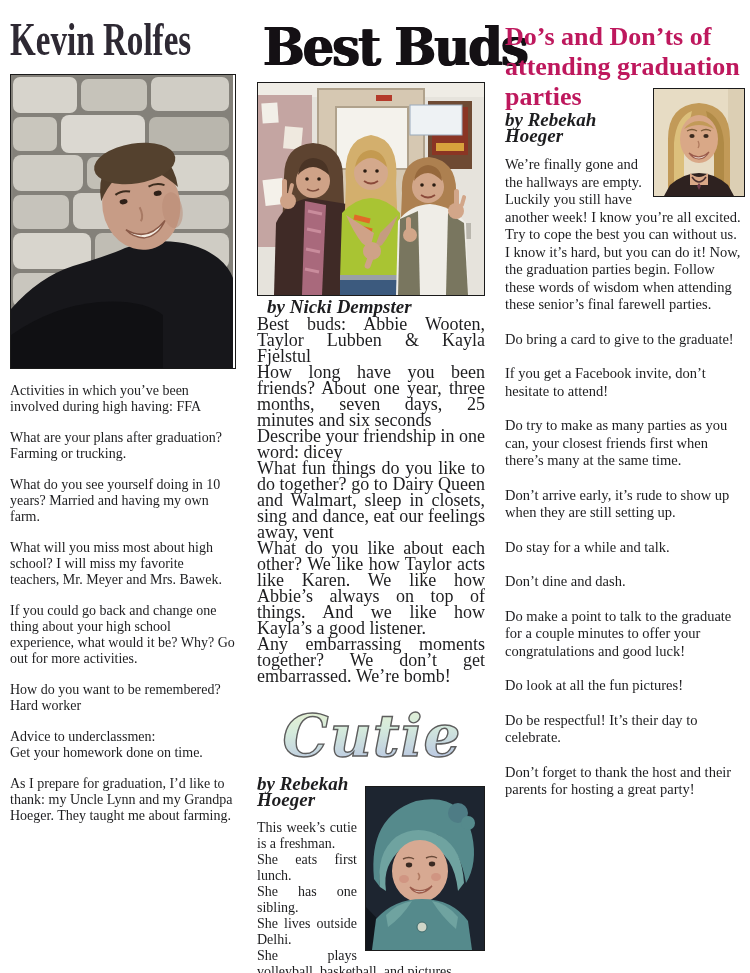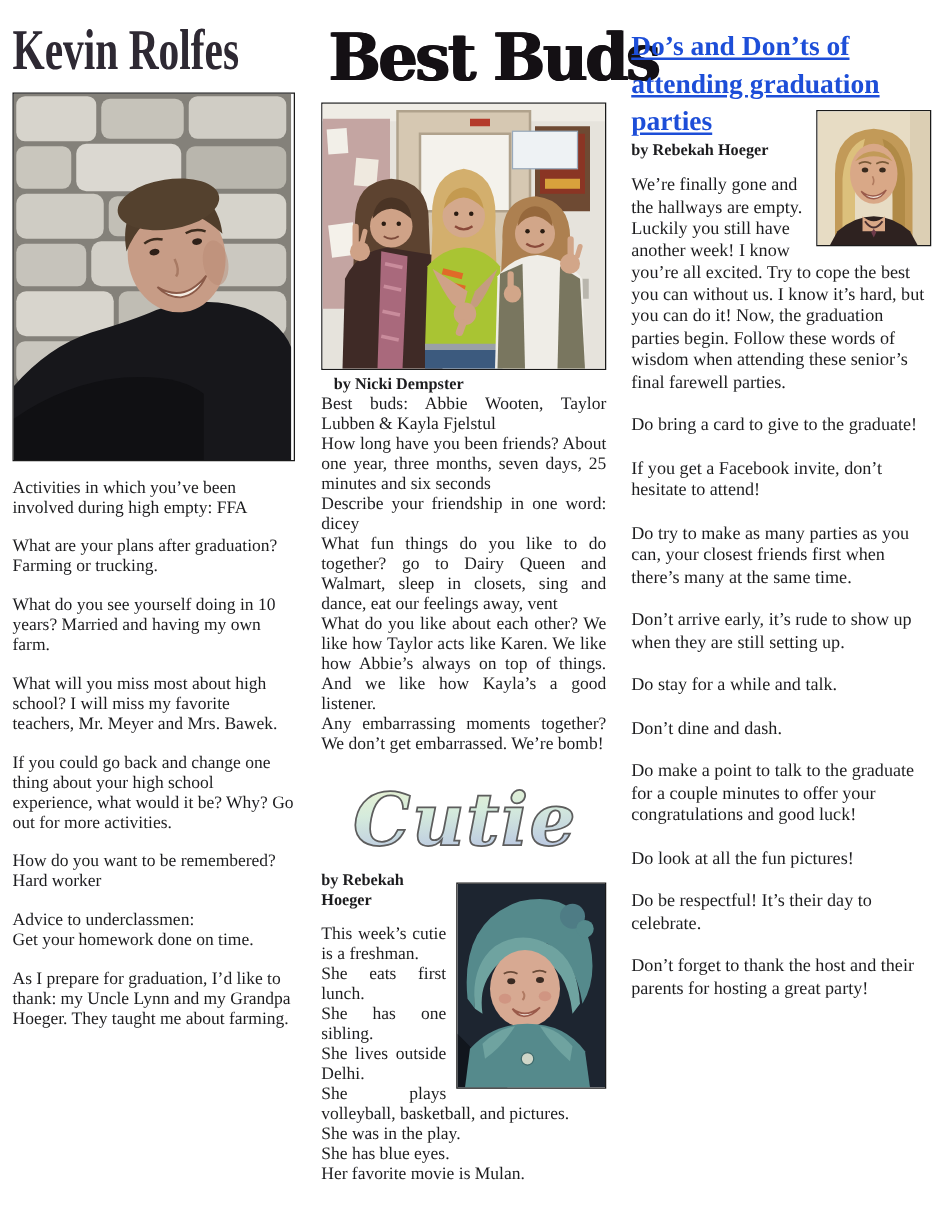--- a/index.html
+++ b/index.html
@@ -20,28 +20,28 @@
     white-space:nowrap; letter-spacing:0px; margin-bottom:12px;
   }
   .blackletter-title {
     font-family:"DejaVu Serif", serif; font-weight:bold; font-size:52px;
     line-height:62px; text-align:center; color:#141014; letter-spacing:-2px;
     text-shadow:1px 0 0 #141014, -0.5px 0 0 #141014;
     transform:scaleX(0.95); transform-origin:center; margin-bottom:4px;
     white-space:nowrap;
   }
   .right-title-line {
-    font-weight:bold; font-size:22px; line-height:30px; color:#1d4ed8;text-decoration:underline;
+    font-weight:bold; font-size:26px; line-height:30px; color:#be185d;
   }
-  .byline { font-weight:bold; font-size:13px; line-height:16px; }
+  .byline { font-weight:bold; font-size:19px; line-height:16px;font-style:italic; }
 
   
   .para { font-size:14px; line-height:16px; margin:0 0 15px 0; white-space:pre-line; }
   .rpara { font-size:14.5px; line-height:17.5px; margin:0 0 17px 0; }
-  .qa-item { font-size:14px; line-height:16px; text-align:justify; }
+  .qa-item { font-size:18px; line-height:16px; text-align:justify; }
   .qa-q { font-weight:normal; }
   .fact { font-size:14px; line-height:16px; text-align:justify; }
 
   
   .photo-frame { border:1px solid #1a1a1a; display:block; line-height:0; }
   #kevin-photo { margin-bottom:14px; }
   #buds-photo { margin-bottom:3px; }
   #mid-byline { margin-bottom:1px;padding-left:10px; }
   #buds-intro { margin-bottom:0; }
   #cutie-art { display:block; margin:16px auto 4px auto; }
@@ -96,21 +96,21 @@
         <path d="M106,116 Q113,112 121,115" stroke="#3c2c1e" stroke-width="2" fill="none"></path>
         <path d="M140,113 Q148,110 156,114" stroke="#3c2c1e" stroke-width="2" fill="none"></path>
         <path d="M128,132 Q131,142 127,146" stroke="#a87a64" stroke-width="2" fill="none"></path>
         <path d="M111,152 Q130,168 151,149 Q142,163 128,163 Q117,161 111,152 Z" fill="#f4ece2" stroke="#8a5a48" stroke-width="1.5"></path>
         <ellipse cx="160" cy="140" rx="10" ry="18" fill="#b98a74" opacity="0.5"></ellipse>
       </g>
     </svg>
   </div>
 
   <div>
-    <p class="para">Activities in which you’ve been involved during high empty: FFA</p>
+    <p class="para">Activities in which you’ve been involved during high having: FFA</p>
     <p class="para">What are your plans after graduation? Farming or trucking.</p>
     <p class="para">What do you see yourself doing in 10 years? Married and having my own farm.</p>
     <p class="para">What will you miss most about high school? I will miss my favorite teachers, Mr. Meyer and Mrs. Bawek.</p>
     <p class="para">If you could go back and change one thing about your high school experience, what would it be? Why? Go out for more activities.</p>
     <p class="para">How do you want to be remembered?
 Hard worker</p>
     <p class="para">Advice to underclassmen:
 Get your homework done on time.</p>
     <p class="para">As I prepare for graduation, I’d like to thank: my Uncle Lynn and my Grandpa Hoeger.  They taught me about farming.</p>
   </div>

